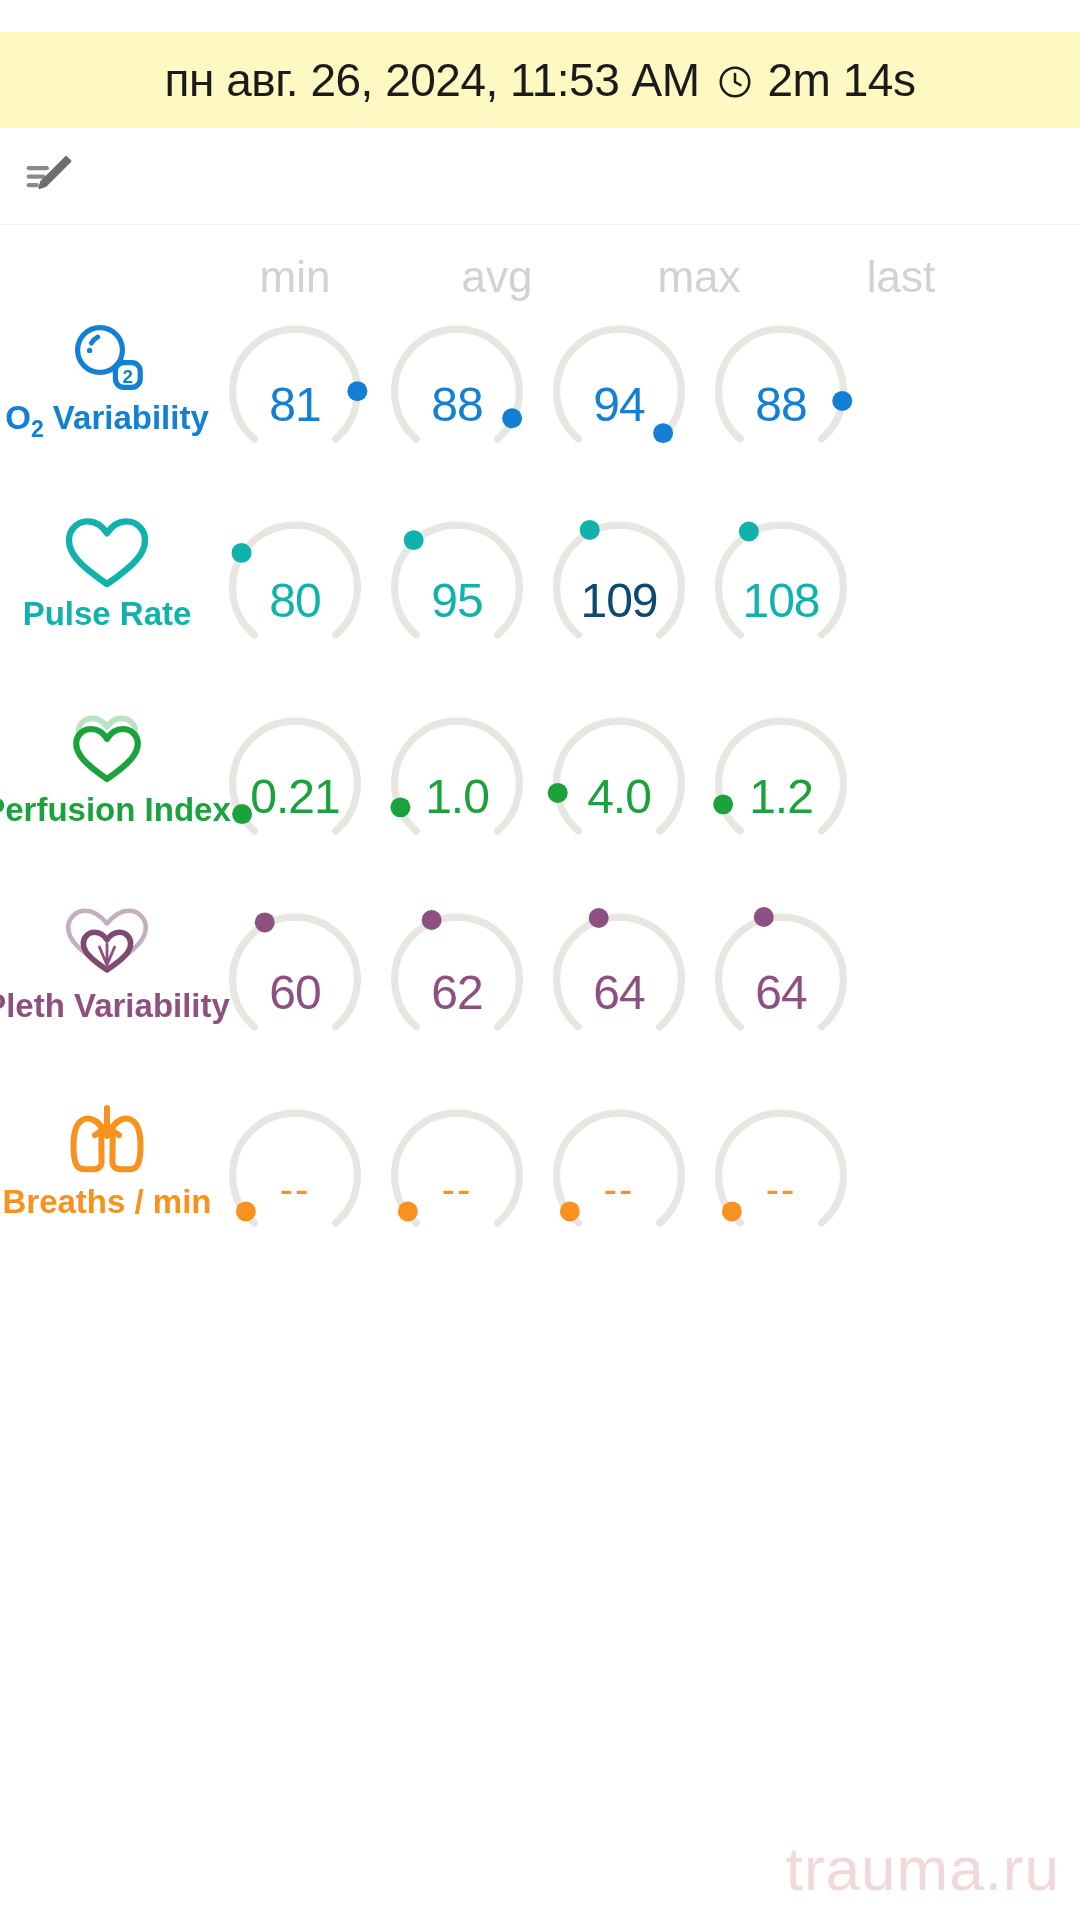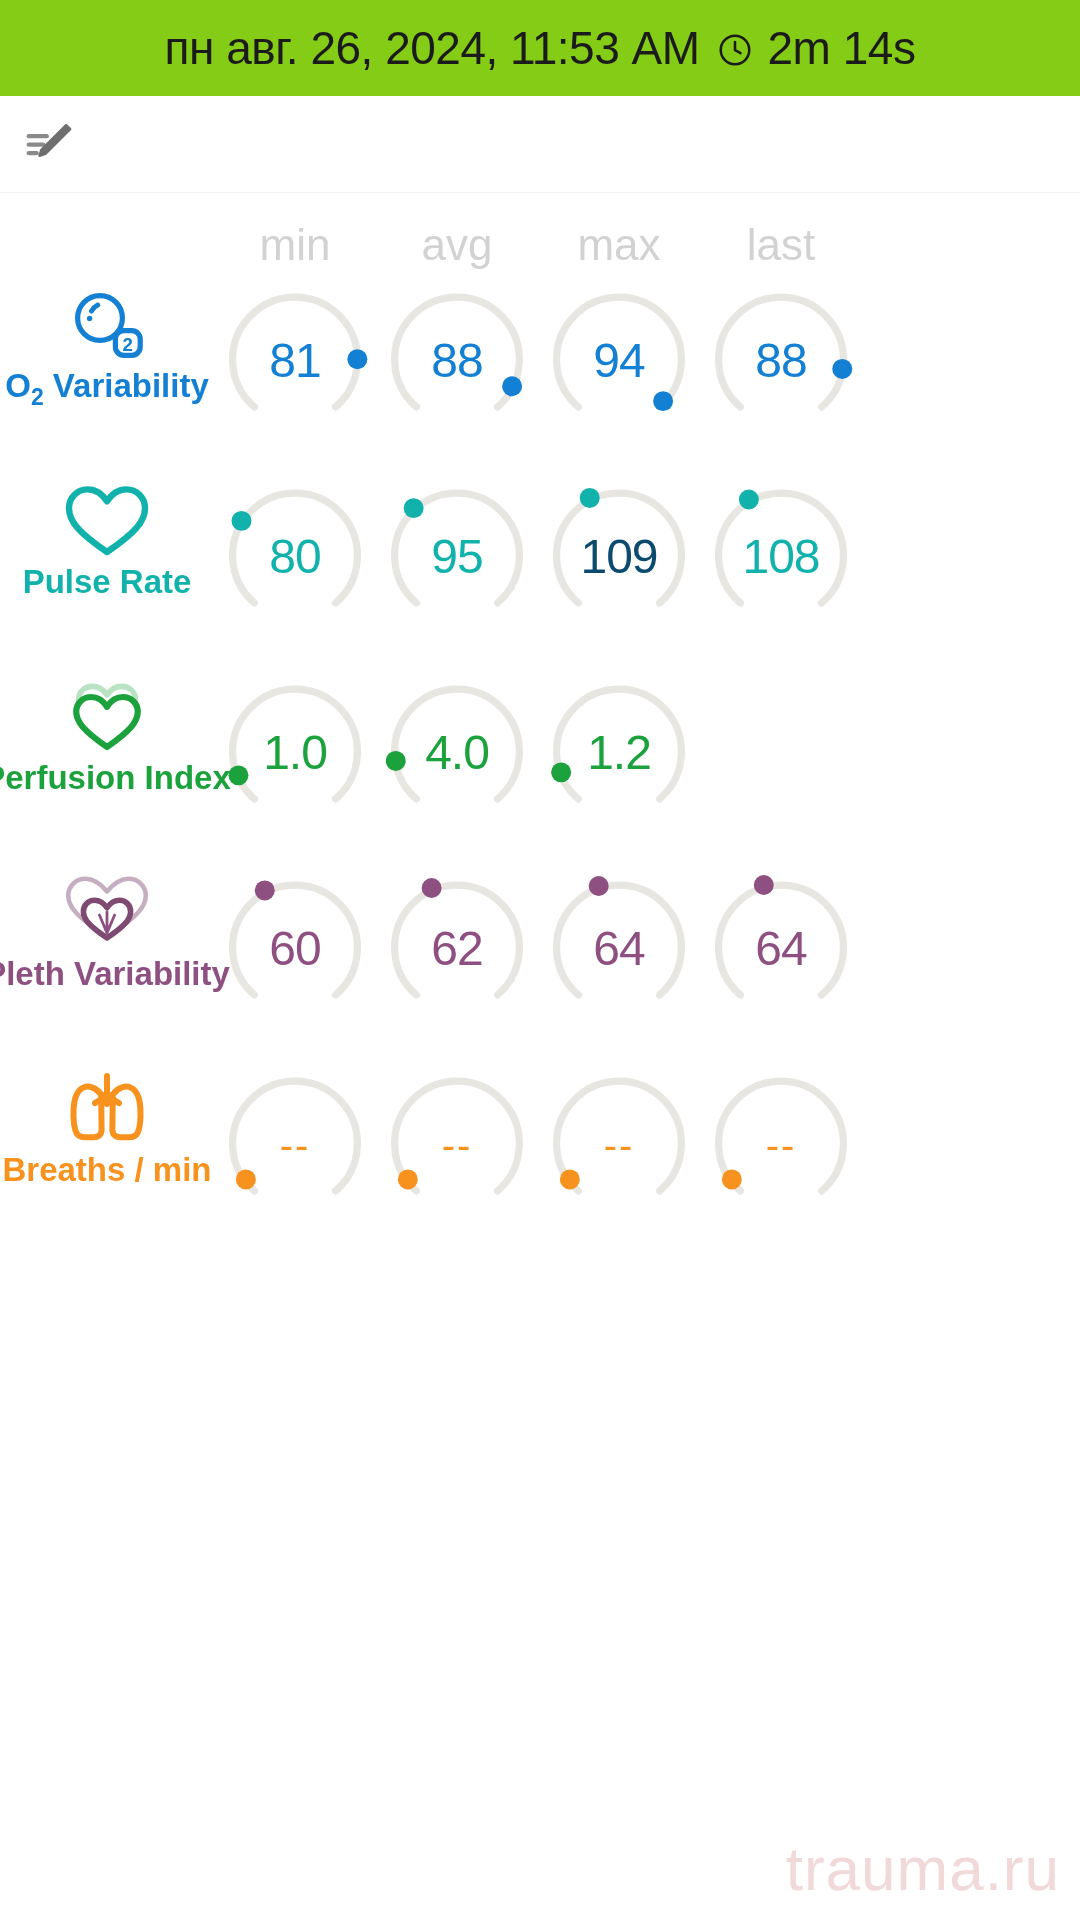--- a/index.html
+++ b/index.html
@@ -12,26 +12,27 @@
     height: 1920px;
     font-family: "Liberation Sans", sans-serif;
     -webkit-font-smoothing: antialiased;
     overflow: hidden;
     position: relative;
   }
 
   
   .header-bar {
     height: 96px;
-    background: #84cc16;
+    background: #fef9c3;
     display: flex;
     align-items: center;
     justify-content: center;
     gap: 0;
     box-sizing: border-box;
+    margin-top: 32px;
   }
   .header-text {
     font-size: 46px;
     color: #1b1b1b;
     letter-spacing: -0.5px;
     white-space: nowrap;
   }
   .header-clock {
     display: inline-flex;
     align-items: center;
@@ -62,20 +63,21 @@
   
   .table {
     padding: 0;
   }
   .col-head-row {
     display: flex;
     align-items: flex-end;
     height: 74px;
     padding-left: 214px;
     box-sizing: border-box;
+    gap: 40px;
   }
   .col-head {
     width: 162px;
     text-align: center;
     font-size: 44px;
     color: #d2d2d2;
     line-height: 1;
   }
 
   .metric-row {
@@ -131,21 +133,21 @@
   }
   .gauge svg {
     position: absolute;
     left: 0; top: 0;
     width: 156px;
     height: 156px;
   }
   .gauge-value {
     position: absolute;
     left: 0;
-    top: 4px;
+    top: 16px;
     width: 156px;
     height: 156px;
     display: flex;
     align-items: center;
     justify-content: center;
     font-size: 48px;
     line-height: 1;
     letter-spacing: -1px;
   }
   .gauge-value.dash { font-size: 40px; letter-spacing: 2px; }
@@ -306,20 +308,29 @@
           <path d="M22 35.5 C 10.6 27.6 6.6 23.0 6.6 17.8 C 6.6 13.6 10.0 10.5 14.1 10.5 C 17.3 10.5 20.0 12.3 22 15.4 C 24.0 12.3 26.7 10.5 29.9 10.5 C 34.0 10.5 37.4 13.6 37.4 17.8 C 37.4 23.0 33.4 27.6 22 35.5 Z" stroke="#1ba23c" stroke-width="3.1" stroke-linejoin="round" fill="#ffffff"></path>
         </svg>
       </span>
       <span class="metric-name" style="color:#1ba23c">Perfusion Index</span>
     </div>
     <div class="gauges">
       <div class="gauge-cell">
         <div class="gauge">
           <svg viewBox="0 0 100 100">
             <path d="M 24.0 82.0 A 40 40 0 1 1 76.0 82.0" fill="none" stroke="#e8e6e1" stroke-width="4.6" stroke-linecap="round"></path>
+            <circle r="6.4" fill="#1ba23c" cx="16.08" cy="71.20"></circle>
+          </svg>
+          <div class="gauge-value" style="color:#1ba23c">0.21</div>
+        </div>
+      </div>
+      <div class="gauge-cell">
+        <div class="gauge">
+          <svg viewBox="0 0 100 100">
+            <path d="M 24.0 82.0 A 40 40 0 1 1 76.0 82.0" fill="none" stroke="#e8e6e1" stroke-width="4.6" stroke-linecap="round"></path>
             <circle r="6.4" fill="#1ba23c" cx="13.75" cy="66.90"></circle>
           </svg>
           <div class="gauge-value" style="color:#1ba23c">1.0</div>
         </div>
       </div>
       <div class="gauge-cell">
         <div class="gauge">
           <svg viewBox="0 0 100 100">
             <path d="M 24.0 82.0 A 40 40 0 1 1 76.0 82.0" fill="none" stroke="#e8e6e1" stroke-width="4.6" stroke-linecap="round"></path>
             <circle r="6.4" fill="#1ba23c" cx="10.73" cy="57.63"></circle>

